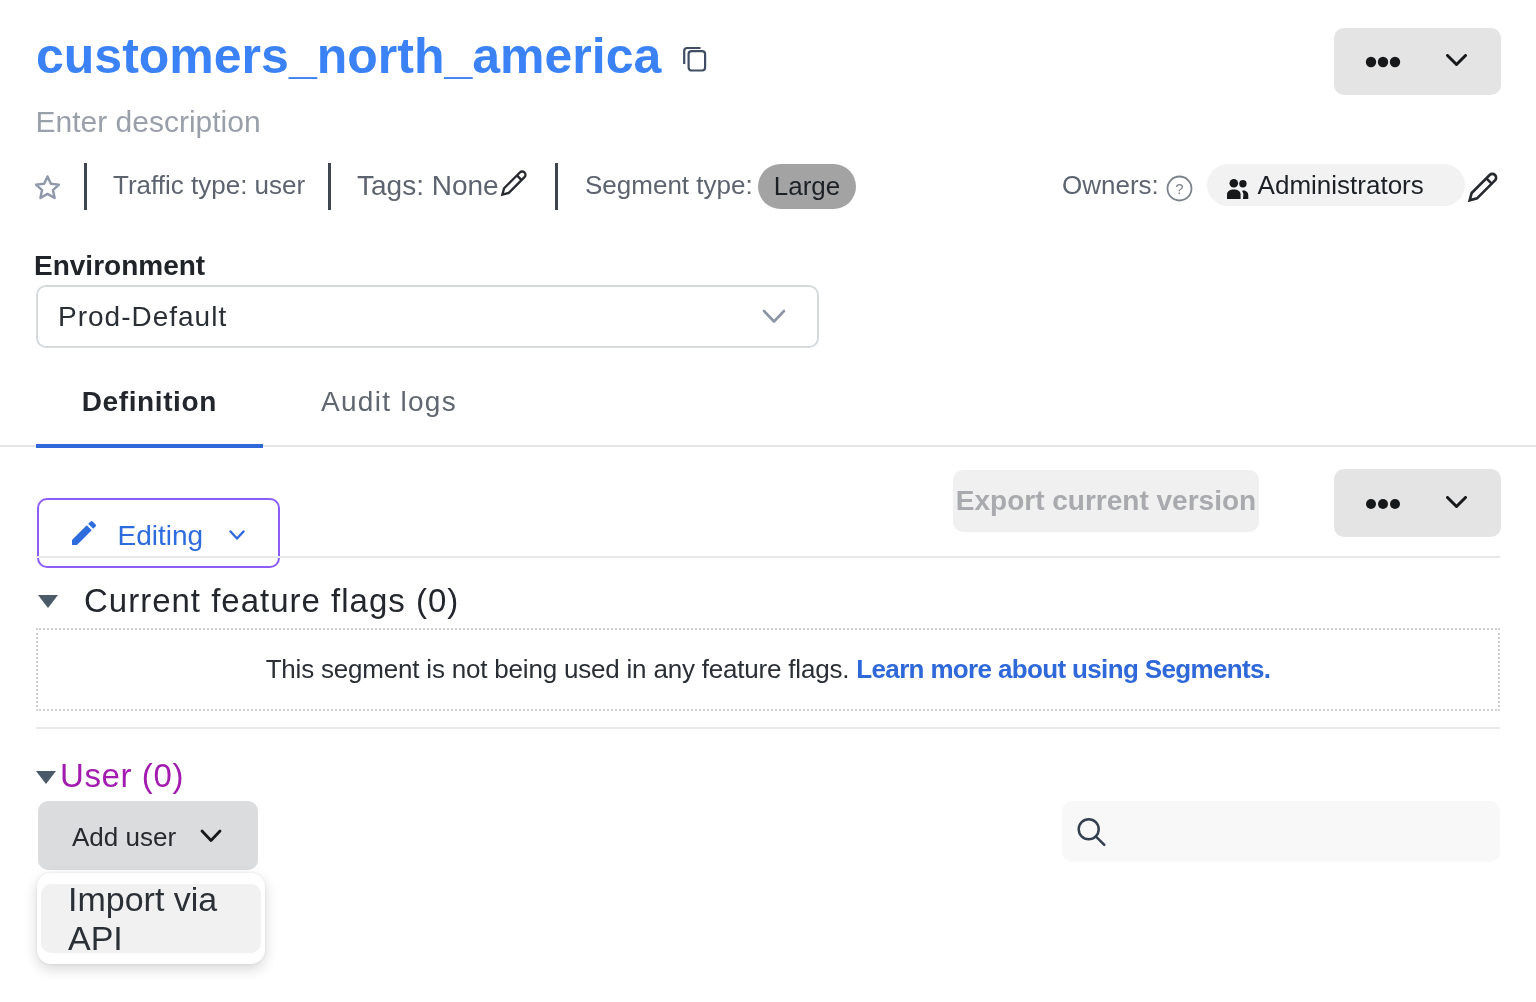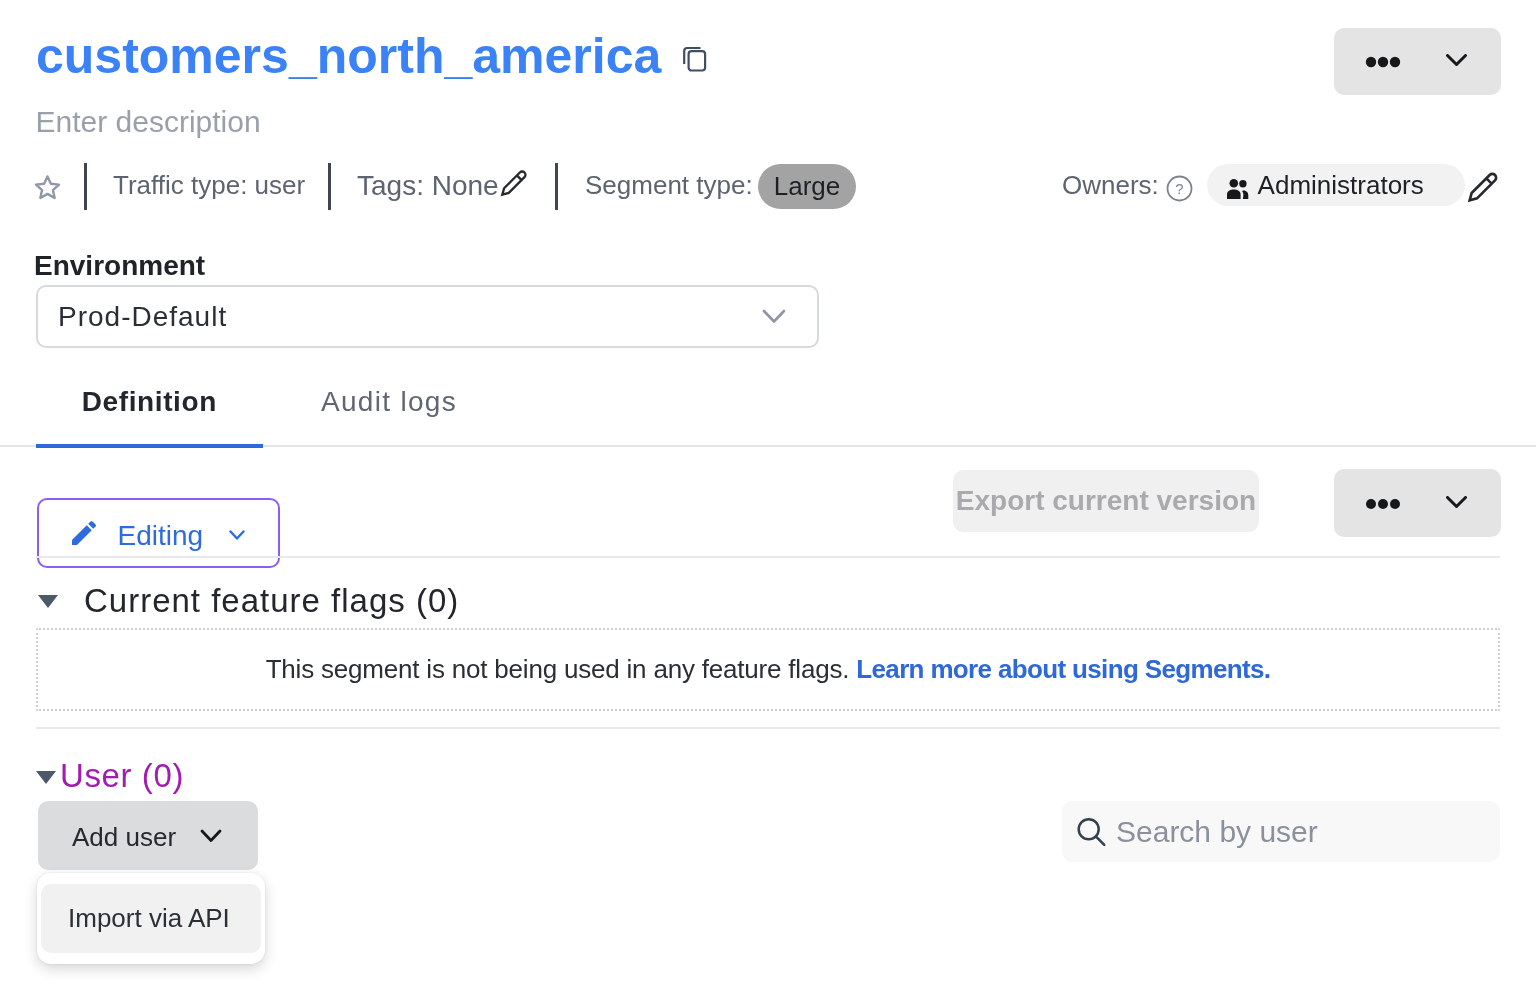--- a/index.html
+++ b/index.html
@@ -115,22 +115,21 @@
 
 <div class="abs flexc" style="left:38px; top:801px; width:220px; height:69px; background:#dbdcdd; border-radius:10px;">
   <span style="font-size:26px; color:#26292e; margin-left:34px; position:relative; top:1.5px;">Add user</span>
   <svg style="margin-left:24px;" width="22" height="14" viewBox="0 0 22 14" fill="none">
     <path d="M2 2 L11 11.5 L20 2" stroke="#17181a" stroke-width="2.8" stroke-linecap="round" stroke-linejoin="round"></path>
   </svg>
 </div>
 
 <div class="abs" style="left:37px; top:873px; width:228px; height:91px; background:#ffffff; border-radius:14px; box-shadow:0 5px 14px rgba(0,0,0,0.16), 0 0 3px rgba(0,0,0,0.08);"></div>
 <div class="abs flexc" style="left:41px; top:884px; width:220px; height:69px; background:#f1f1f2; border-radius:10px;">
-  <span style="font-size:26px; color:#2b3036; margin-left:27px;">Import via API</span>
+  <span style="font-size:34px; color:#2b3036; margin-left:27px;">Import via API</span>
 </div>
 
 <div class="abs flexc" style="left:1062px; top:801px; width:438px; height:61px; background:#f8f8f9; border-radius:10px;">
   <svg style="margin-left:14px; position:relative; top:1px;" width="32" height="32" viewBox="0 0 32 32" fill="none">
     <circle cx="12.7" cy="12.3" r="10" stroke="#33404f" stroke-width="2.5"></circle>
     <path d="M20 19.6 L28.3 27.9" stroke="#33404f" stroke-width="2.5" stroke-linecap="round"></path>
   </svg>
-  <span style="font-size:30px; color:#8a919c; margin-left:8px;">Search by user</span>
 </div>
 
 </body></html>

